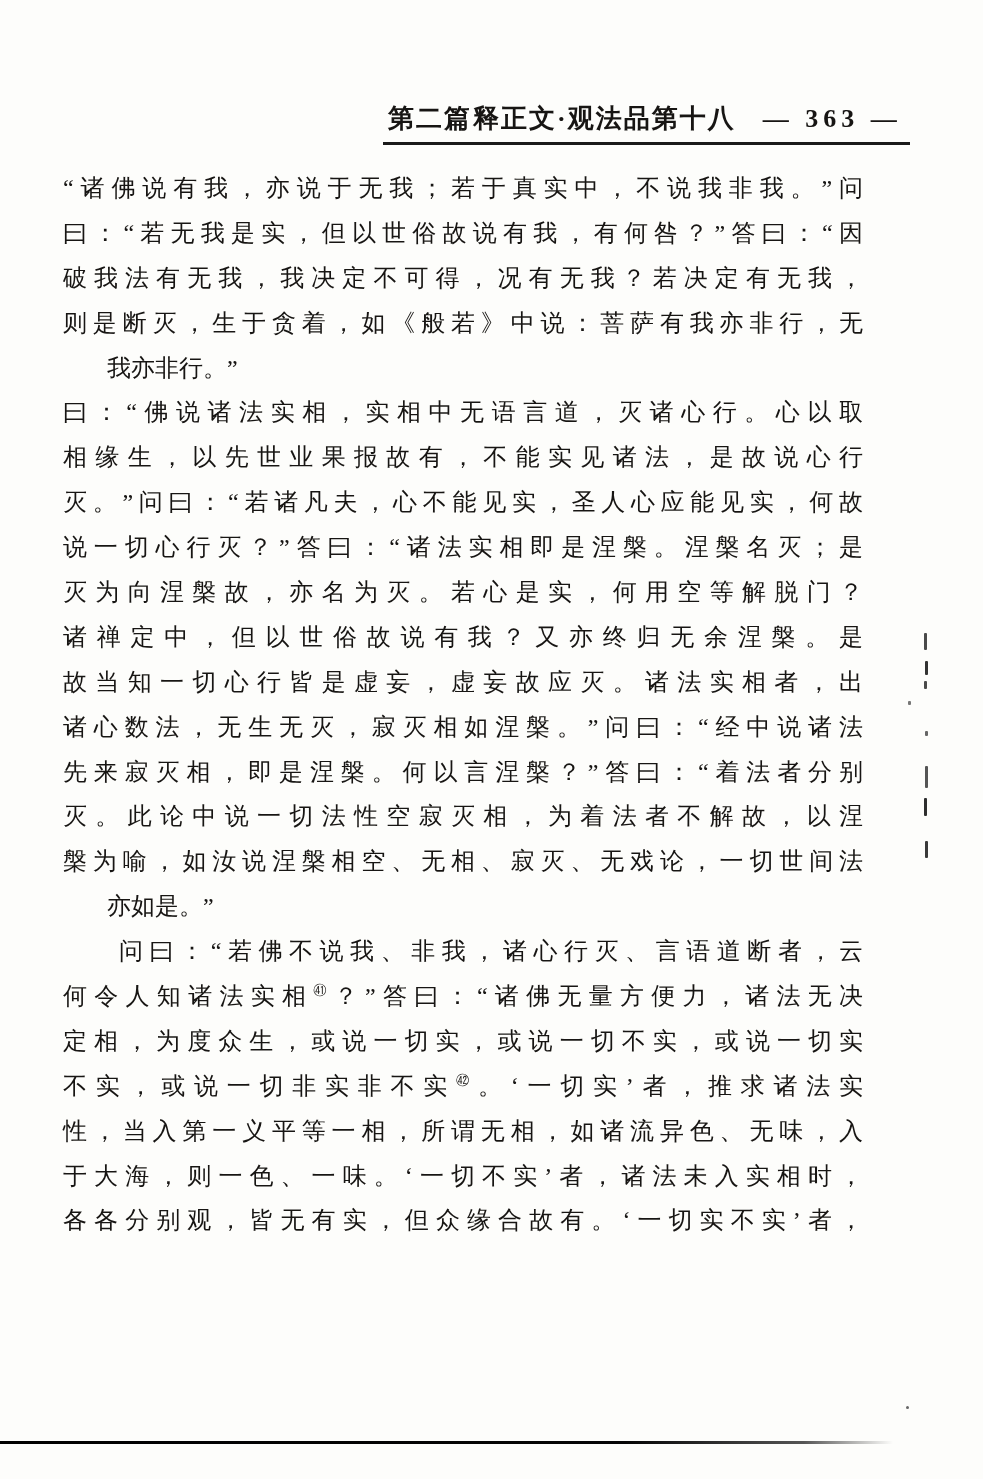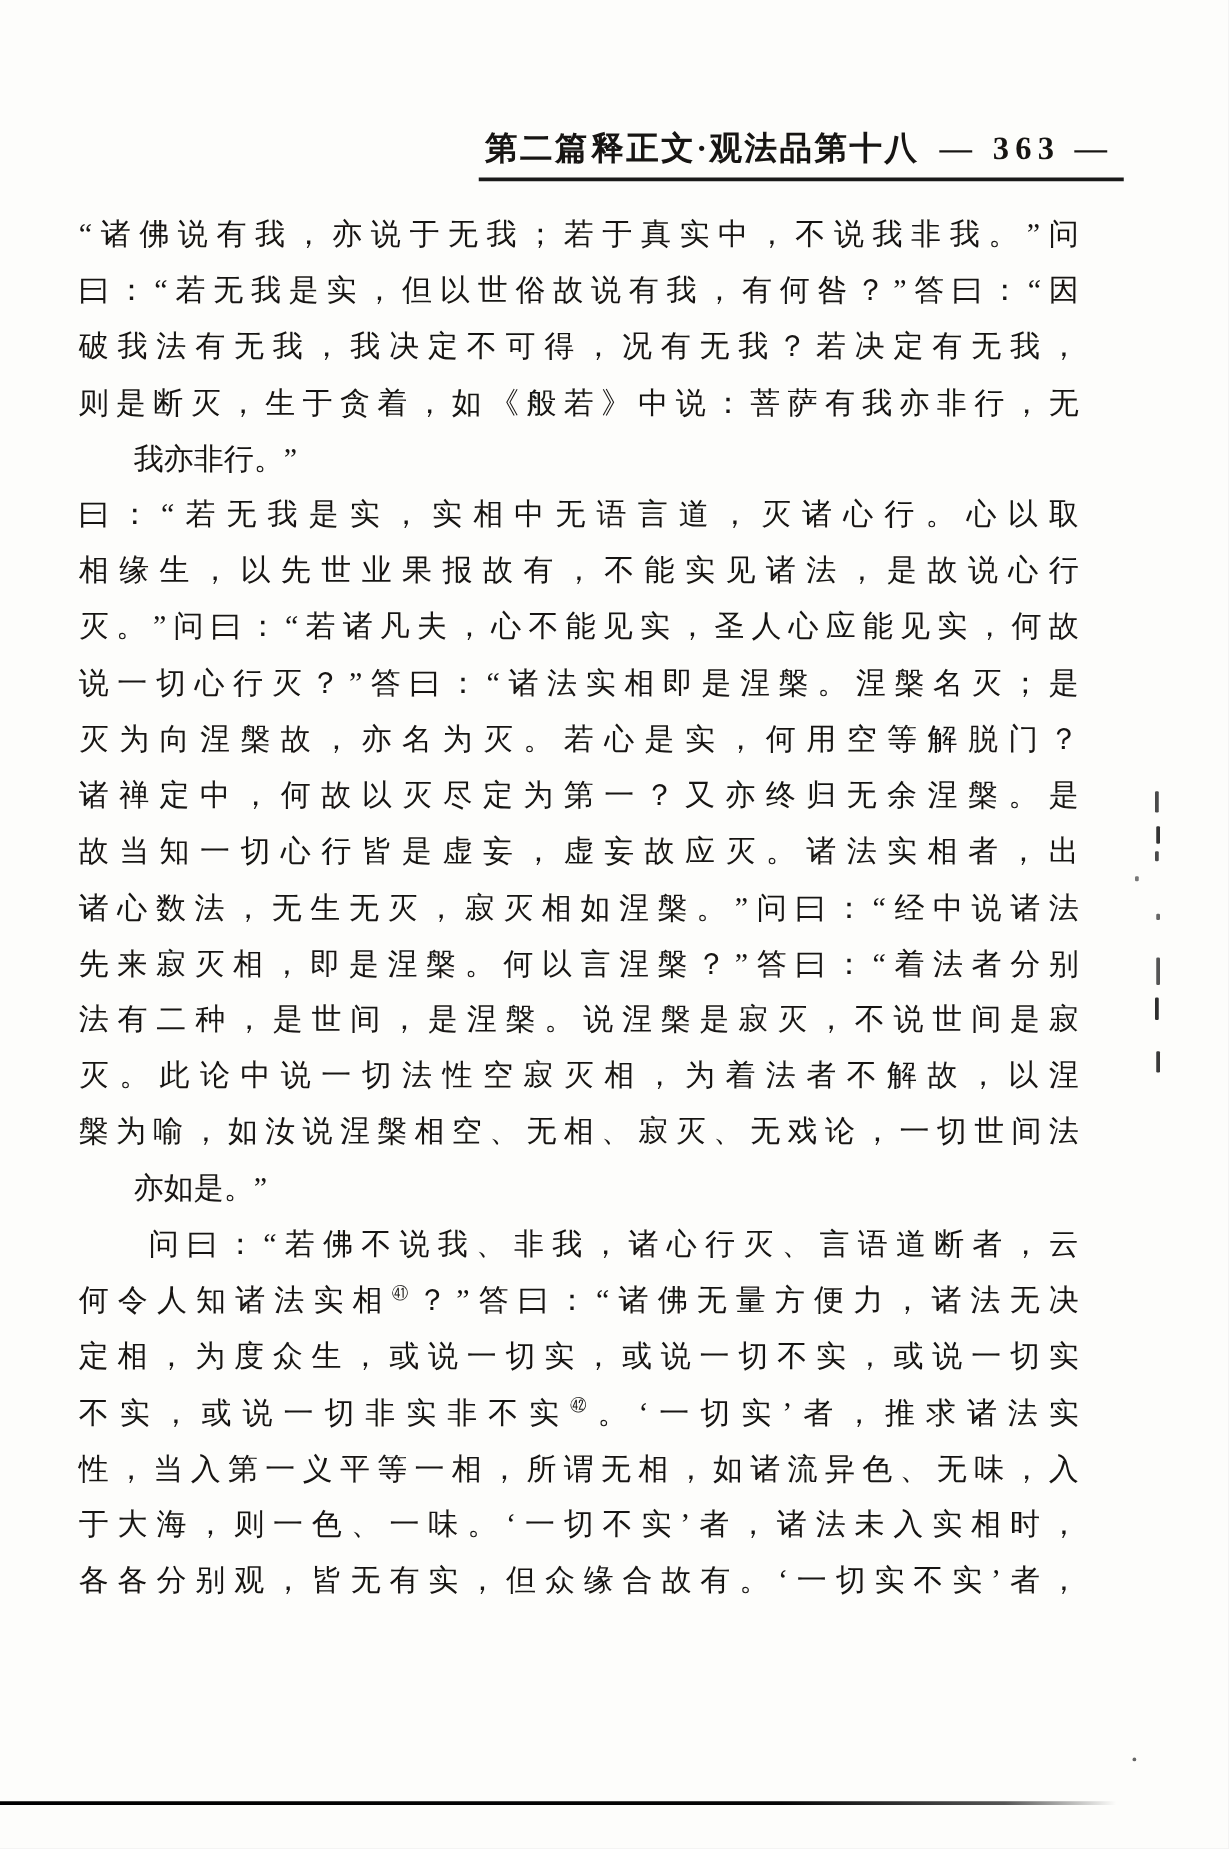--- a/index.html
+++ b/index.html
@@ -17,21 +17,21 @@
     left:383px;top:101px;
     display:inline-block;
     padding:0 8px 6px 5px;
     border-bottom:3px solid #1a1a1a;
     font-size:26px;
     font-weight:700;
     letter-spacing:2px;
     white-space:nowrap;
   }
   .header .section{margin-right:1px;}
-  .header .title{margin-right:16px;}
+  .header .title{margin-right:27px;}
   .header .pagination{letter-spacing:5px;margin-top:36px;}
   
   .textblock{
     position:absolute;
     left:63px;top:166px;
     width:800px;
   }
   .bline{
     height:44.9px;
     line-height:44.9px;
@@ -79,30 +79,29 @@
   <div class="header">
     <span class="section">第二篇</span><span class="title">释正文·观法品第十八</span><span class="pagination">— 363 —</span>
   </div>
 
   <div class="textblock">
     <div class="bline">“诸佛说有我，亦说于无我；若于真实中，不说我非我。”问</div>
     <div class="bline">曰：“若无我是实，但以世俗故说有我，有何咎？”答曰：“因</div>
     <div class="bline">破我法有无我，我决定不可得，况有无我？若决定有无我，</div>
     <div class="bline">则是断灭，生于贪着，如《般若》中说：菩萨有我亦非行，无</div>
     <div class="bline short">我亦非行。”</div>
-    <div class="bline">曰：“若无我是实，实相中无语言道，灭诸心行。心以取</div>
+    <div class="bline">曰：“佛说诸法实相，实相中无语言道，灭诸心行。心以取</div>
     <div class="bline">相缘生，以先世业果报故有，不能实见诸法，是故说心行</div>
     <div class="bline">灭。”问曰：“若诸凡夫，心不能见实，圣人心应能见实，何故</div>
     <div class="bline">说一切心行灭？”答曰：“诸法实相即是涅槃。涅槃名灭；是</div>
     <div class="bline">灭为向涅槃故，亦名为灭。若心是实，何用空等解脱门？</div>
-    <div class="bline">诸禅定中，何故以灭尽定为第一？又亦终归无余涅槃。是</div>
+    <div class="bline">诸禅定中，但以世俗故说有我？又亦终归无余涅槃。是</div>
     <div class="bline">故当知一切心行皆是虚妄，虚妄故应灭。诸法实相者，出</div>
     <div class="bline">诸心数法，无生无灭，寂灭相如涅槃。”问曰：“经中说诸法</div>
     <div class="bline">先来寂灭相，即是涅槃。何以言涅槃？”答曰：“着法者分别</div>
-    <div class="bline">法有二种，是世间，是涅槃。说涅槃是寂灭，不说世间是寂</div>
     <div class="bline">灭。此论中说一切法性空寂灭相，为着法者不解故，以涅</div>
     <div class="bline">槃为喻，如汝说涅槃相空、无相、寂灭、无戏论，一切世间法</div>
     <div class="bline short">亦如是。”</div>
     <div class="bline indent">问曰：“若佛不说我、非我，诸心行灭、言语道断者，云</div>
     <div class="bline">何令人知诸法实相<sup class="fn">㊶</sup>？”答曰：“诸佛无量方便力，诸法无决</div>
     <div class="bline">定相，为度众生，或说一切实，或说一切不实，或说一切实</div>
     <div class="bline">不实，或说一切非实非不实<sup class="fn">㊷</sup>。‘一切实’者，推求诸法实</div>
     <div class="bline">性，当入第一义平等一相，所谓无相，如诸流异色、无味，入</div>
     <div class="bline">于大海，则一色、一味。‘一切不实’者，诸法未入实相时，</div>
     <div class="bline">各各分别观，皆无有实，但众缘合故有。‘一切实不实’者，</div>

